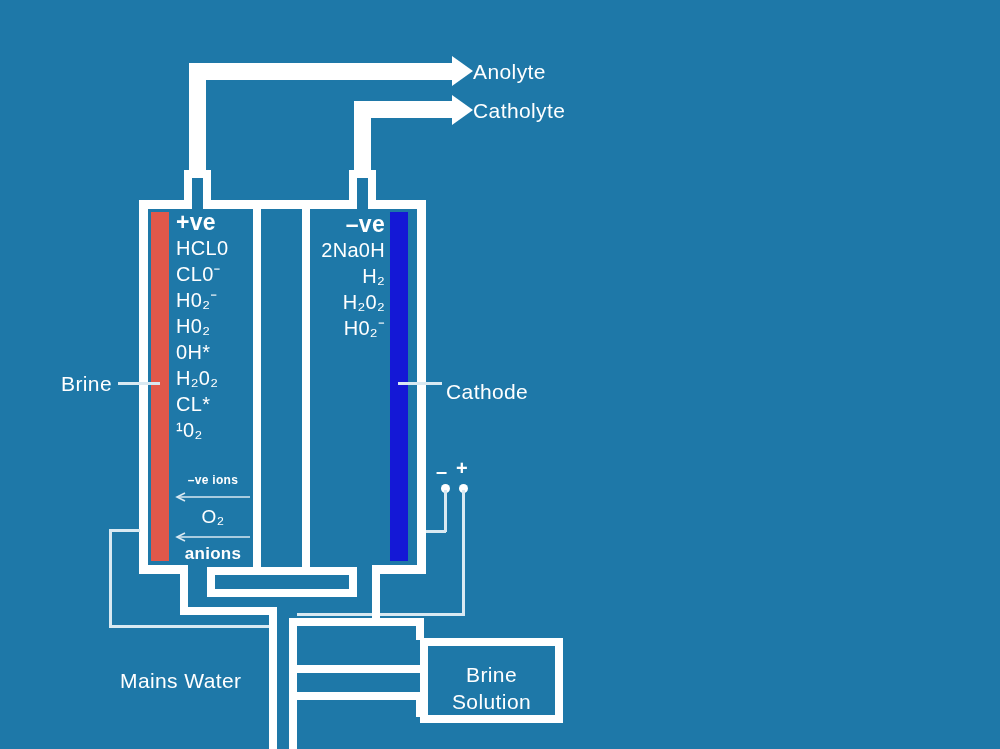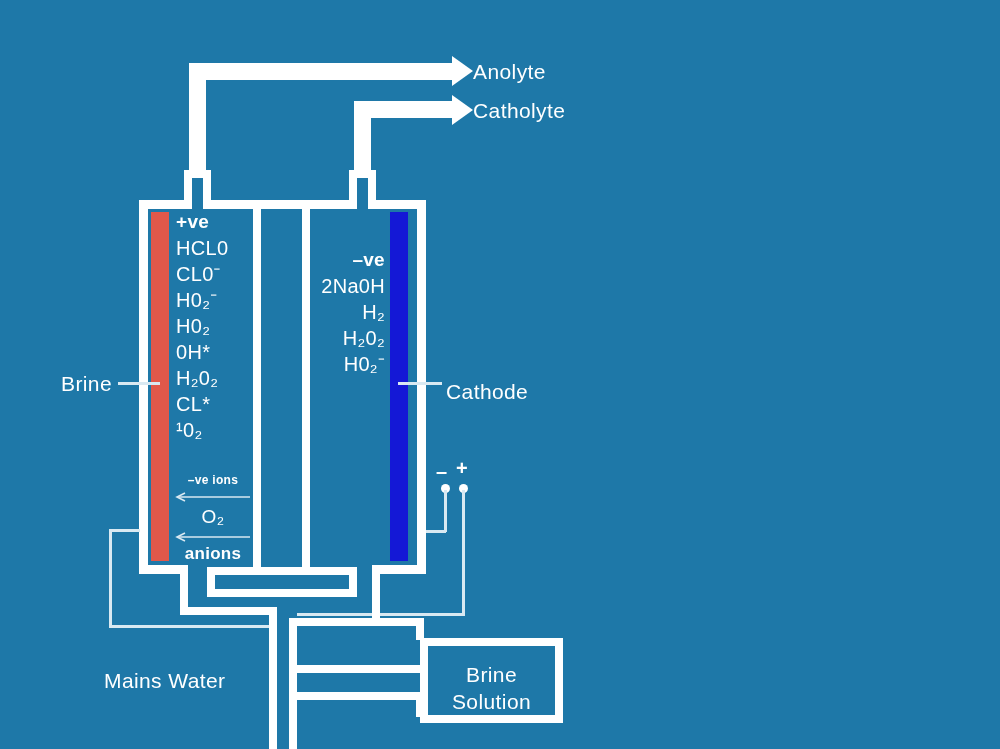--- a/index.html
+++ b/index.html
@@ -12,22 +12,22 @@
   .w{position:absolute;background:#FFFFFF;}
   .wire{position:absolute;background:#D9E9F2;}
   .txt{position:absolute;color:#FFFFFF;letter-spacing:.4px;white-space:nowrap;}
   .lbl{font-size:21px;font-weight:400;}
   .arrowhead{position:absolute;width:0;height:0;
     border-top:15px solid transparent;border-bottom:15px solid transparent;
     border-left:21px solid #FFFFFF;}
   .outline{position:absolute;border:8px solid #FFFFFF;box-sizing:border-box;background:transparent;}
   .col{position:absolute;color:#fff;font-size:20px;letter-spacing:.3px;}
   .col .sp{height:26px;line-height:26px;}
-  .col .hdr{font-weight:bold;font-size:19px;}
-  .col-right{text-align:right;margin-top:36px;}
+  .col .hdr{font-weight:bold;font-size:23px;}
+  .col-right{text-align:right;}
   .flow{position:absolute;width:84px;color:#fff;text-align:center;}
   .flow .fl-label{height:20px;line-height:20px;font-size:12px;font-weight:bold;letter-spacing:.3px;}
   .flow .fl-species{height:26px;line-height:26px;font-size:19px;letter-spacing:.3px;}
   .flow .fl-name{height:20px;line-height:20px;font-size:17px;font-weight:bold;letter-spacing:.3px;}
   .flow svg{display:block;margin:2px auto;}
   .dot{position:absolute;width:9px;height:9px;border-radius:50%;background:#fff;}
   .term{position:absolute;color:#fff;font-weight:bold;font-size:20px;line-height:20px;}
   .brine-box{position:absolute;left:420px;top:638px;width:143px;height:85px;
     border:8px solid #fff;box-sizing:border-box;display:flex;align-items:flex-end;justify-content:center;}
   .brine-box .inner{color:#fff;font-size:21px;line-height:27px;text-align:center;letter-spacing:.4px;}
@@ -126,21 +126,21 @@
 
   <div class="w" style="left:372px;top:574px;width:8px;height:52px;"></div>
   <div class="w" style="left:289px;top:618px;width:135px;height:8px;"></div>
   <div class="w" style="left:289px;top:618px;width:8px;height:131px;"></div>
   <div class="w" style="left:416px;top:618px;width:8px;height:22px;"></div>
 
   <div class="w" style="left:297px;top:665px;width:127px;height:8px;"></div>
   <div class="w" style="left:297px;top:692px;width:127px;height:8px;"></div>
   <div class="w" style="left:416px;top:692px;width:8px;height:25px;"></div>
 
-  <div class="txt lbl" style="left:104px;top:669px;">Mains Water</div>
+  <div class="txt lbl" style="left:120px;top:669px;">Mains Water</div>
 
   <div class="brine-box">
     <div class="inner">
       <div>Brine</div>
       <div>Solution</div>
     </div>
   </div>
 
 </div>
 

